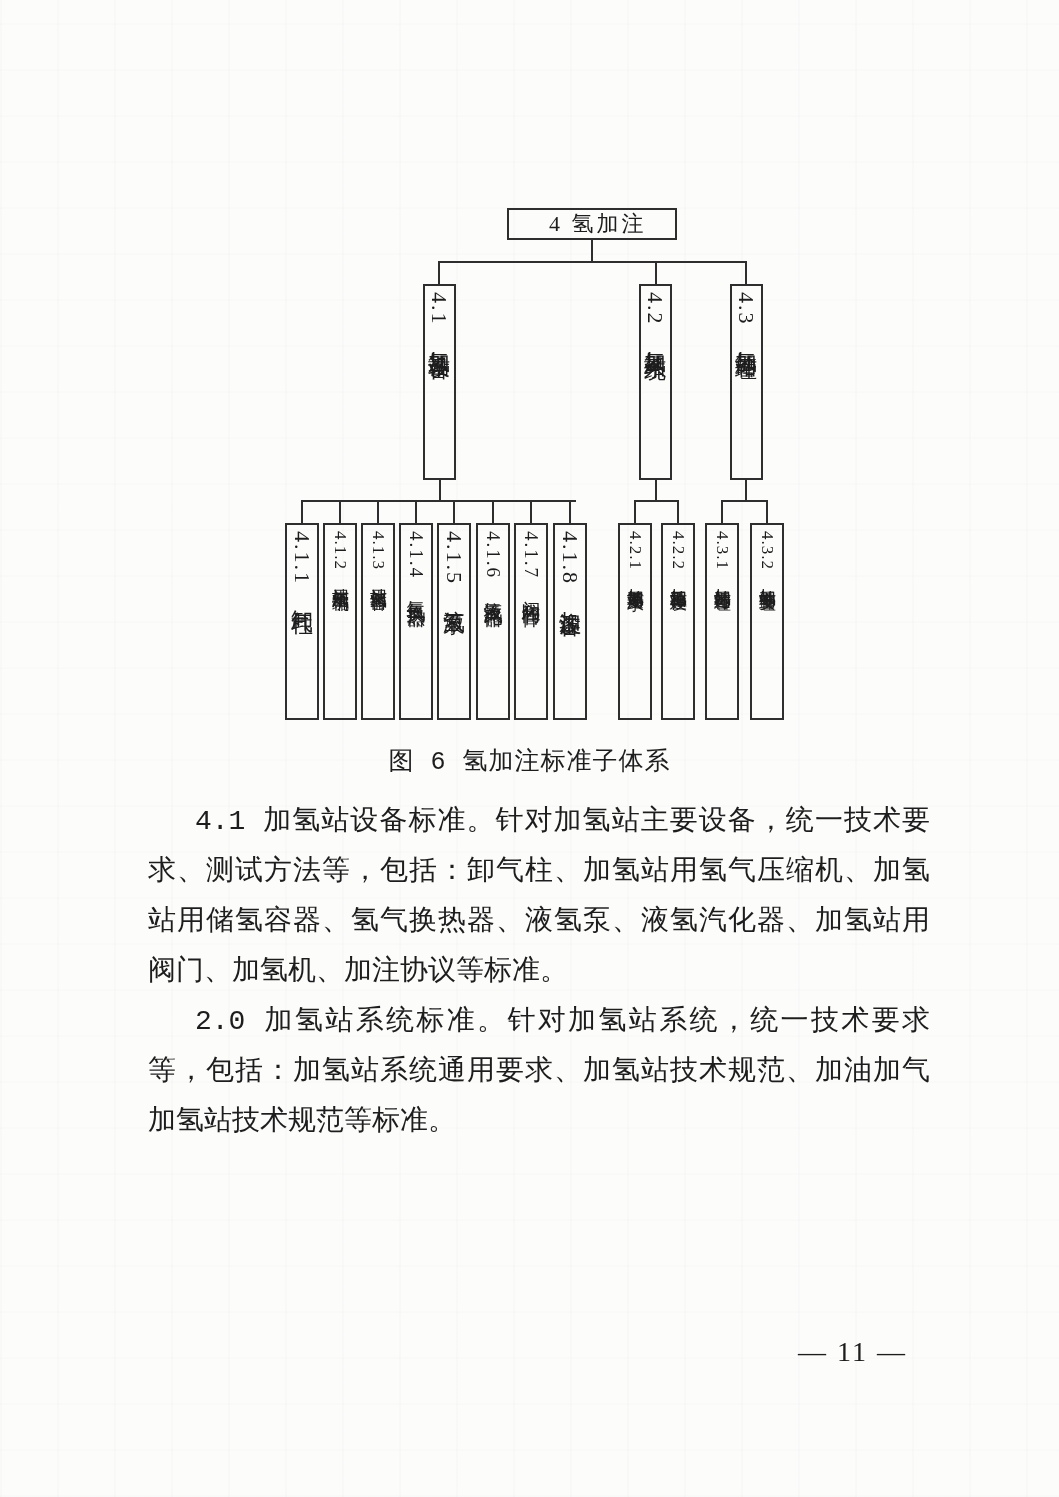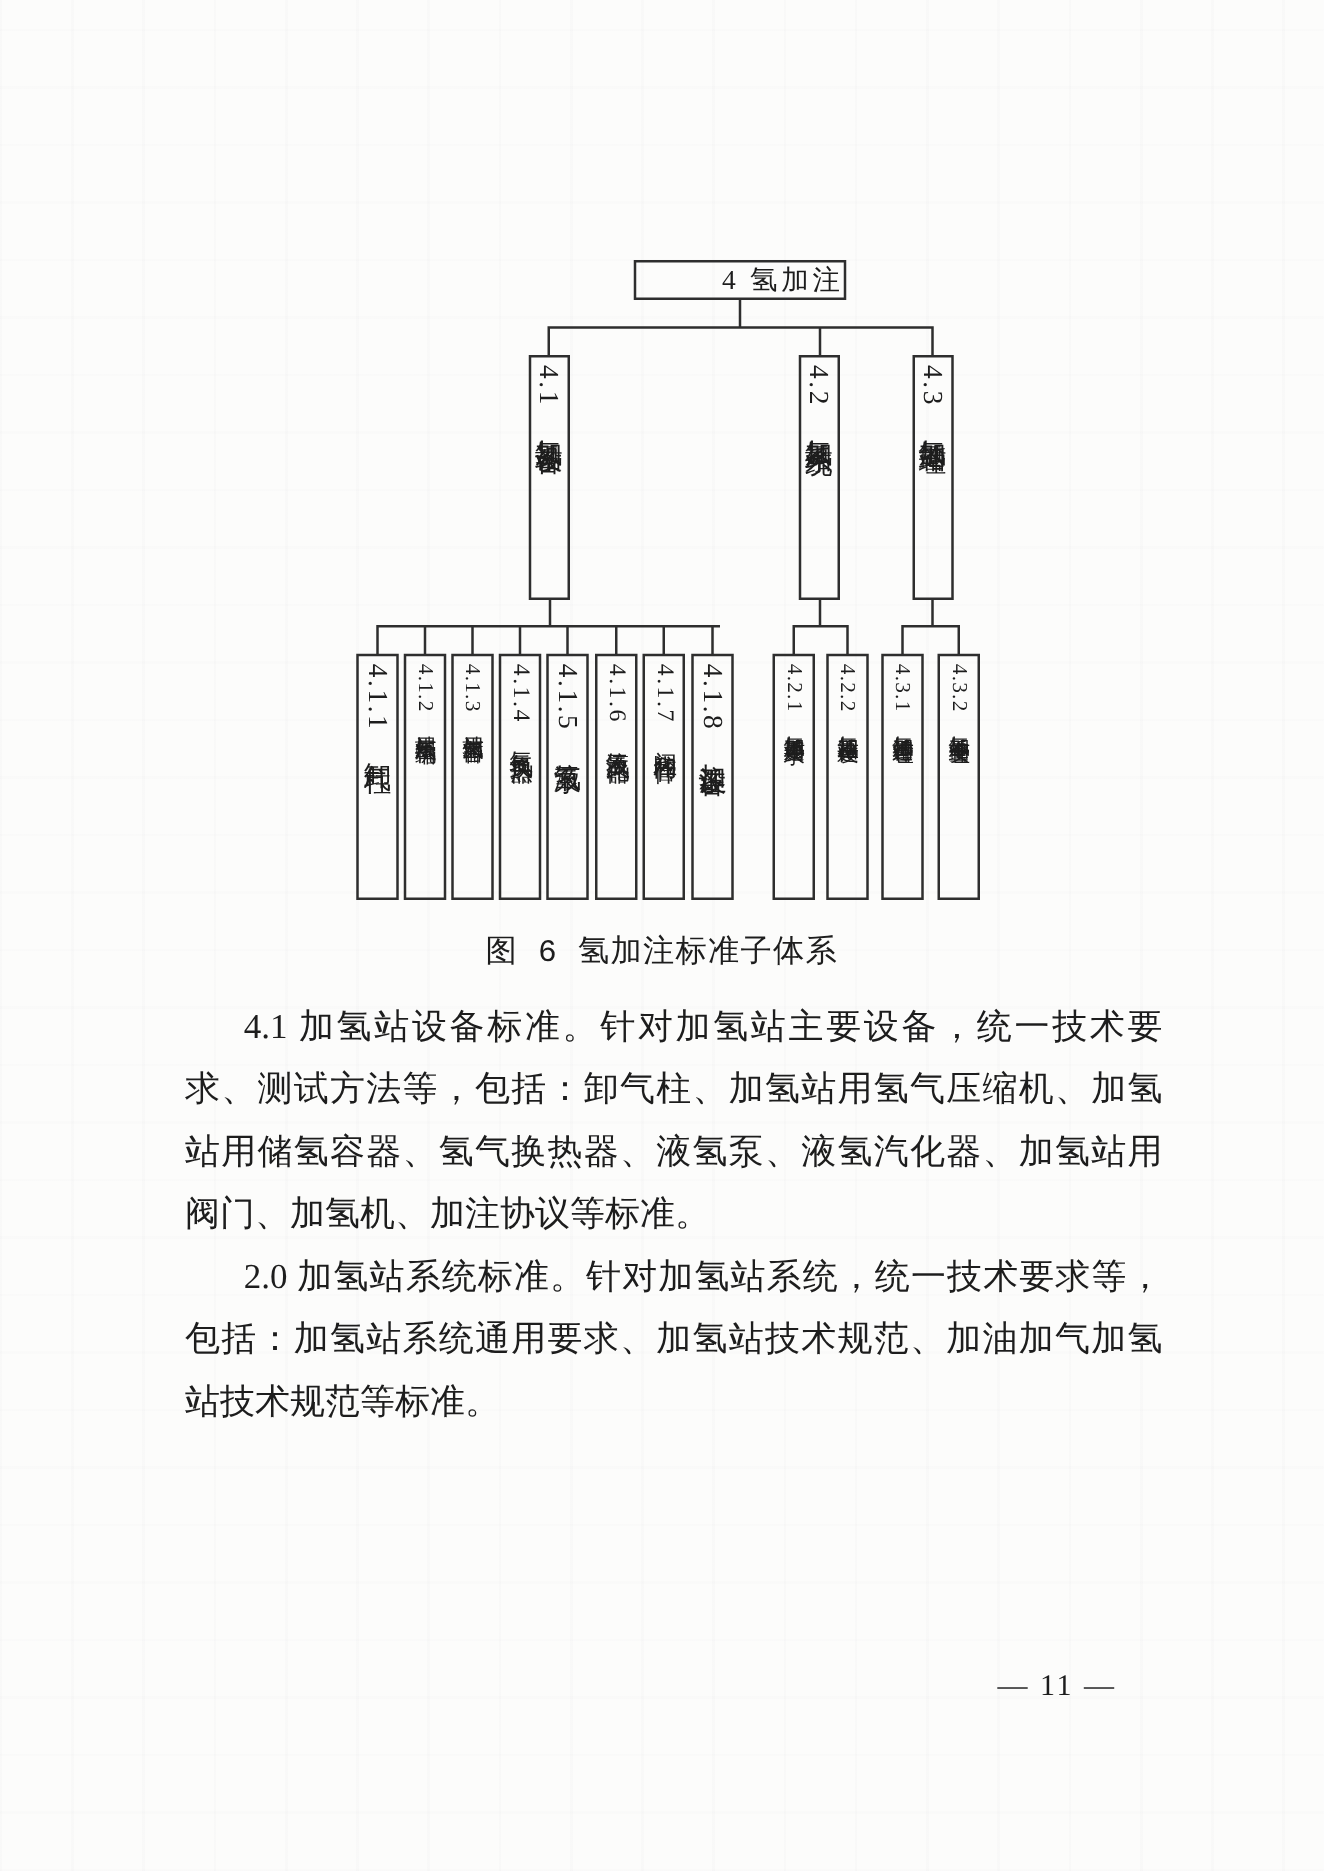--- a/index.html
+++ b/index.html
@@ -15,22 +15,22 @@
     overflow:hidden;
   }
 
   
   .connectors { position:absolute; left:0; top:0; }
 
   .node { position:absolute; box-sizing:border-box; border:2px solid #2e2e2e; background:transparent; }
 
   .root-box {
     left:507px; top:208px; width:170px; height:32px;
-    text-align:right; line-height:28px;
-    font-size:22px; letter-spacing:3px;
+    text-align:left; line-height:28px;
+    font-size:22px; letter-spacing:3px;padding-left:40px;
   }
 
   .vbox {
     writing-mode:vertical-rl;
     text-orientation:mixed;
     padding-top:6px;
     white-space:nowrap;
   }
   .lv2 { top:284px; width:33px; height:196px; font-size:22px; letter-spacing:2px; line-height:29px; }
   .lv3 { top:523px; width:34px; height:197px; line-height:30px; }
@@ -44,27 +44,28 @@
     text-align:center; font-size:25px; letter-spacing:1px;
     white-space:pre;
     font-family:Liberation Mono, monospace;
   }
 
   
   .bodytext {
     position:absolute; left:148px; top:797px; width:782px;
     font-size:28px; line-height:50px;
     text-align:justify;
+    font-family:Liberation Mono, monospace;
   }
   .bodytext p { margin:0; text-indent:47px; }
 
   
   .pageno {
     position:absolute; left:798px; top:1336px;
-    font-size:24px; letter-spacing:2px; white-space:pre;
+    font-size:28px; letter-spacing:2px; white-space:pre;
   }
 </style>
 </head>
 <body>
 
 <div class="page">
 
   <svg class="connectors" width="1059" height="760" aria-hidden="true">
     <path fill="none" stroke="#2e2e2e" stroke-width="2" d="
       M592 239 V263

